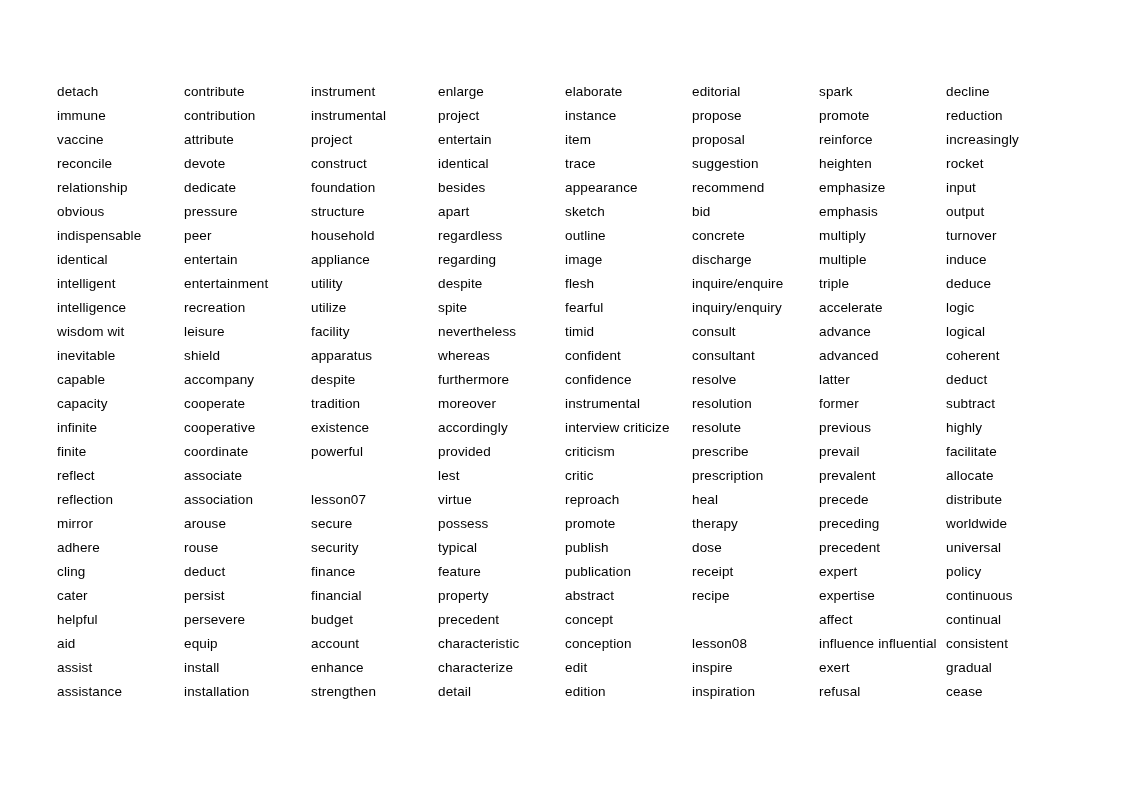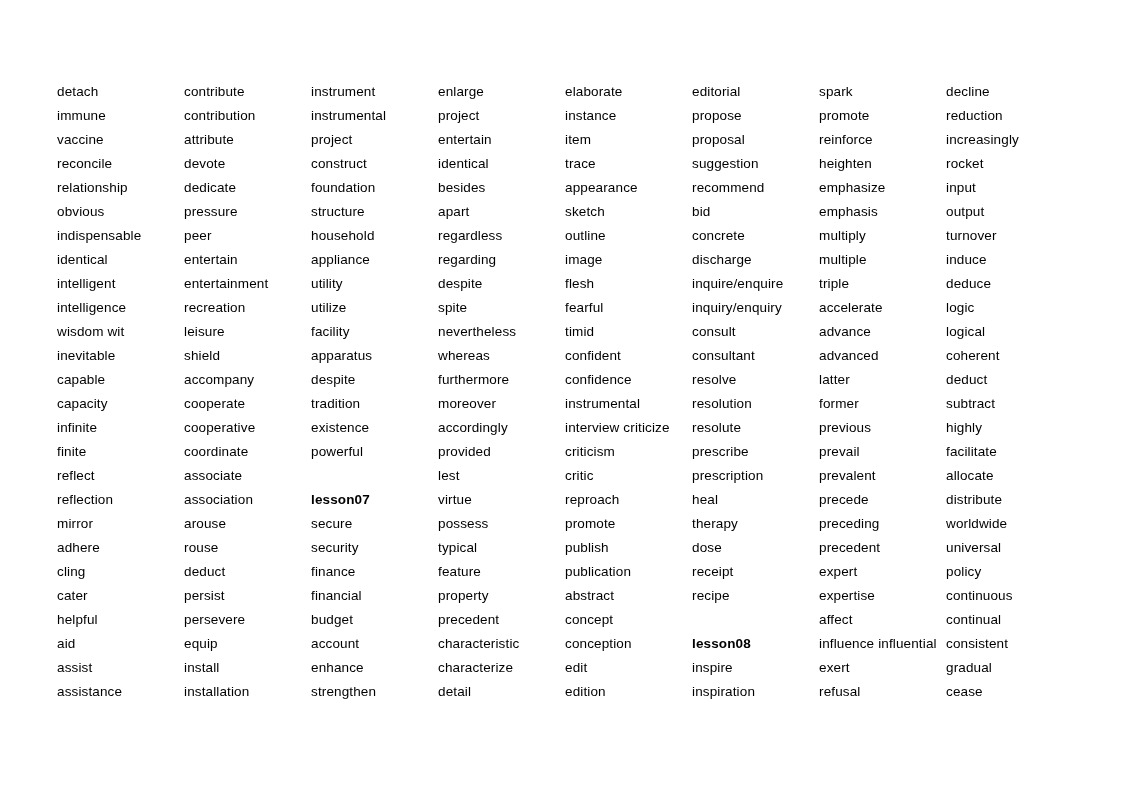--- a/index.html
+++ b/index.html
@@ -30,21 +30,21 @@
   }
   .word-cell {
     height: 24px;
     line-height: 24px;
     font-size: 13.5px;
     white-space: nowrap;
     overflow: visible;
     letter-spacing: 0.01em;
   }
   .word-cell.is-heading {
-    font-weight: bold;
+    font-weight: normal;
   }
   .word-cell.is-blank {
     visibility: hidden;
   }
 </style>
 </head>
 <body>
 
 <div id="word-grid">
     <div class="word-column">

